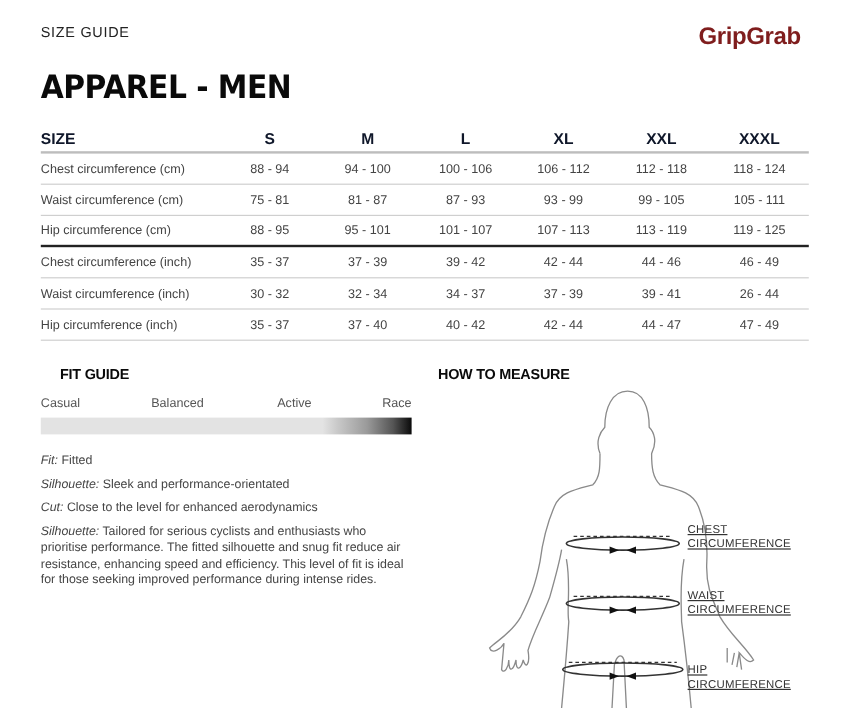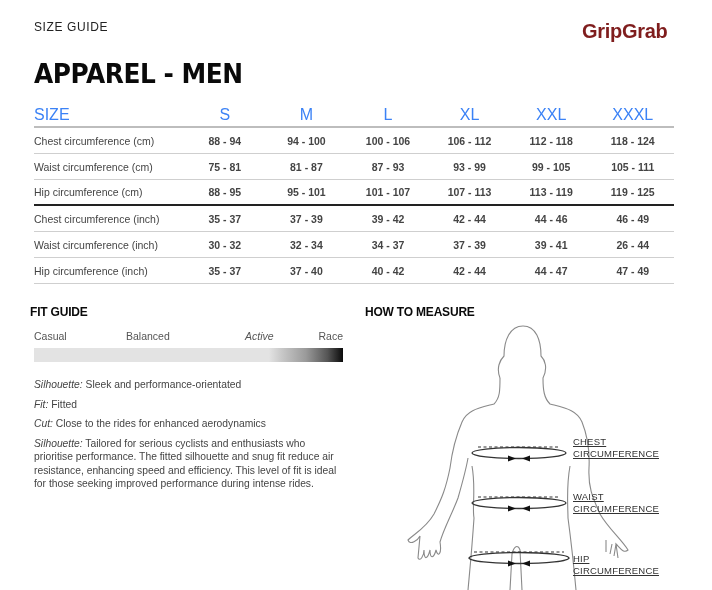--- a/index.html
+++ b/index.html
@@ -7,25 +7,25 @@
   body { position: relative; font-family: "Liberation Sans", "DejaVu Sans", sans-serif; color: #111; }
 
   .eyebrow { position: absolute; left: 34px; top: 20px; font-size: 12px; letter-spacing: 0.6px; color: #222; }
   .logo { position: absolute; left: 582px; top: 20px; font-size: 20px; font-weight: 700; color: #7f1d1d; letter-spacing: -0.3px; }
   .title { position: absolute; left: 34px; top: 58px; font-size: 27px; font-weight: 900; letter-spacing: -0.5px; color: #0a0a0a; font-family: "DejaVu Sans", sans-serif; transform: scaleX(0.92); transform-origin: left; }
 
   
   .size-table { position: absolute; left: 34px; top: 104px; width: 640px; }
   .trow { display: flex; height: 26px; align-items: center; border-bottom: 1.5px solid #cfcfcf; }
   .trow.head { height: 24px; border-bottom: 2px solid #bdbdbd; }
-  .trow.head .cell { font-weight: 400; font-size: 16px; color: #3b82f6; }
+  .trow.head .cell { font-weight: 700; font-size: 13px; color: #0f172a; }
   .trow.divider { border-bottom: 2px solid #222; }
   .cell { font-size: 10.5px; color: #444; }
   .cell.label { width: 150px; }
-  .cell.val { width: 81.6px; text-align: center; font-weight: bold; }
+  .cell.val { width: 81.6px; text-align: center; }
   .cell.val:nth-child(2) { margin-left: 0; }
 
   
   .section-h { position: absolute; font-size: 12px; font-weight: 700; color: #0a0a0a; letter-spacing: -0.2px; }
   .fit-labels { position: absolute; left: 34px; top: 330px; width: 309px; height: 14px; font-size: 10.5px; color: #555; }
   .fit-labels span { position: absolute; top: 0; }
   .fit-bar { position: absolute; left: 34px; top: 348px; width: 309px; height: 14px;
              background: linear-gradient(to right, #e3e3e3 0%, #e3e3e3 76%, #c9c9c9 80%, #9a9a9a 88%, #555 95%, #0a0a0a 100%); }
 
   .fit-desc { position: absolute; left: 34px; top: 378px; width: 310px; font-size: 10.3px; color: #444; line-height: 13.2px; }
@@ -103,33 +103,33 @@
     <div class="cell label">Hip circumference (inch)</div>
     <div class="cell val">35 - 37</div>
     <div class="cell val">37 - 40</div>
     <div class="cell val">40 - 42</div>
     <div class="cell val">42 - 44</div>
     <div class="cell val">44 - 47</div>
     <div class="cell val">47 - 49</div>
   </div>
 </div>
 
-<div class="section-h" style="left:30px; top:305px;">FIT GUIDE</div>
+<div class="section-h" style="left:50px; top:305px;">FIT GUIDE</div>
 <div class="fit-labels">
   <span style="left:0;text-align:right;">Casual</span>
   <span style="left:92px;">Balanced</span>
-  <span style="left:211px;font-style:italic;">Active</span>
+  <span style="left:197px;">Active</span>
   <span style="right:0;">Race</span>
 </div>
 <div class="fit-bar"></div>
 
 <div class="fit-desc">
+  <p><em>Fit</em><em>:</em><span> Fitted</span></p>
   <p><em>Silhouette</em><em>:</em><span> Sleek and performance-orientated</span></p>
-  <p><em>Fit</em><em>:</em><span> Fitted</span></p>
-  <p><em>Cut</em><em>:</em><span> Close to the rides for enhanced aerodynamics</span></p>
+  <p><em>Cut</em><em>:</em><span> Close to the level for enhanced aerodynamics</span></p>
   <p><em>Silhouette</em><em>:</em><span> Tailored for serious cyclists and enthusiasts who prioritise performance. The fitted silhouette and snug fit reduce air resistance, enhancing speed and efficiency. This level of fit is ideal for those seeking improved performance during intense rides.</span></p>
 </div>
 
 <div class="section-h" style="left:365px; top:305px;">HOW TO MEASURE</div>
 
 <div class="figure">
   <svg width="312" height="272" viewBox="0 0 312 272" fill="none" stroke="#8a8a8a" stroke-width="1.1">
 
     <path d="M100 60 C96 50 100 42 104 38 C104 22 110 8 123 8 C136 8 141 22 141 38 C145 42 148 50 143 60 C143 72 144 80 150 86 C165 90 177 92 182 104 C186 114 190 130 189 150 C188 170 193 180 200 196 C208 210 222 222 228 232 C224 236 220 230 216 226 L218 240 M216 226 L214 238 M212 226 L210 236 M206 222 L206 234"></path>
     <path d="M100 60 C100 72 100 80 94 86 C79 90 67 92 62 104 C56 118 52 134 50 150 C46 170 42 180 34 196 C26 210 14 216 8 222 C10 228 18 222 20 218 L18 240 C20 244 24 238 24 232 C24 244 28 240 30 232 C30 242 34 240 36 232 C38 240 42 236 40 224 C44 210 52 196 58 180 C62 166 66 152 68 140"></path>

